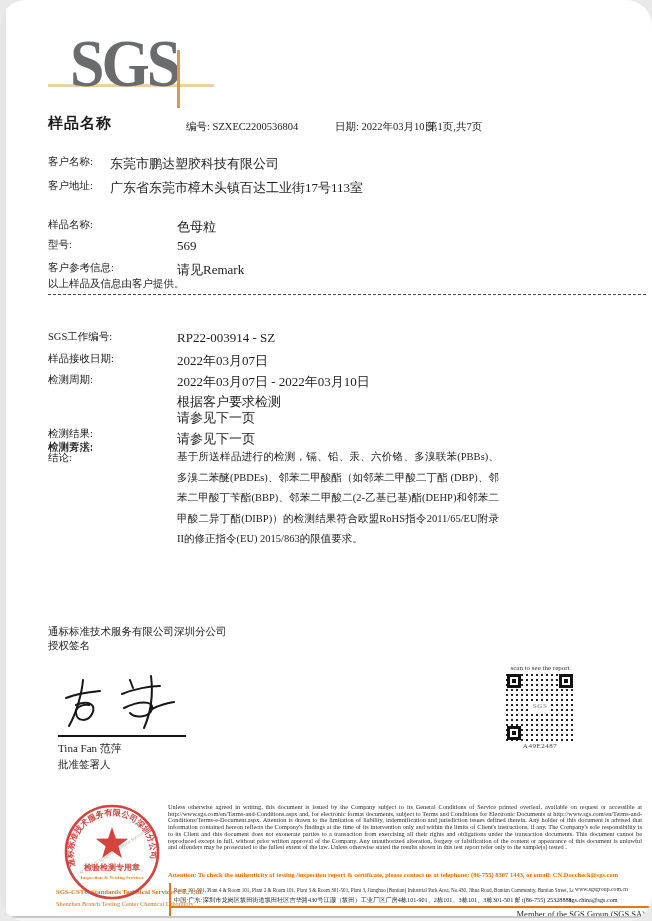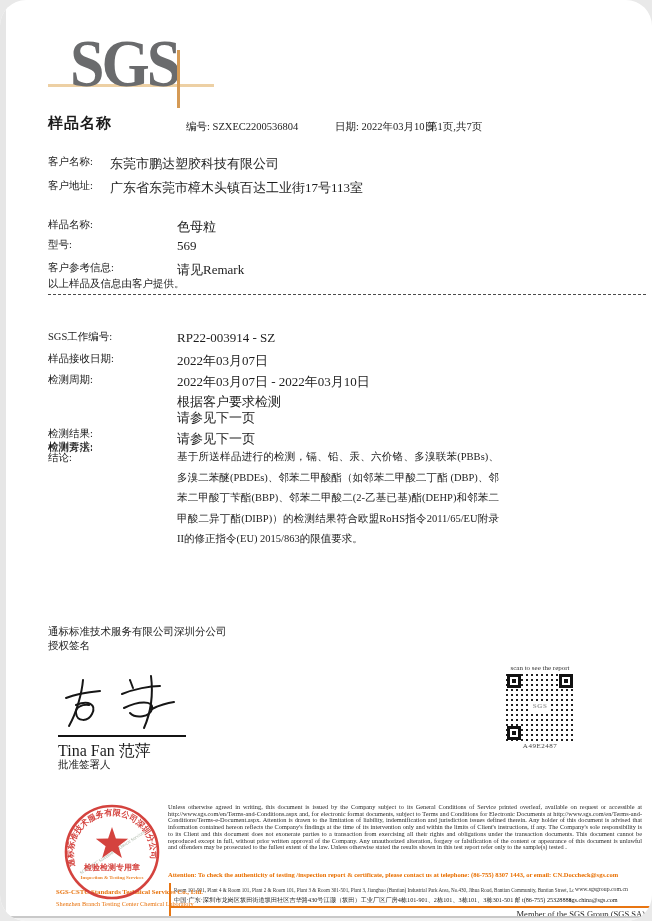--- a/index.html
+++ b/index.html
@@ -21,21 +21,21 @@
   .hdr{font-size:10.5px;top:120px;}
   .lbl{font-size:10.5px;}
   .val{font-size:13px;}
 
   .dashed{left:48px;top:294px;width:598px;border-top:1px dashed #4a4a4a;height:0;}
 
   .concl-text{left:177px;top:447px;width:322px;font-size:10.5px;line-height:20.5px;text-align:justify;}
 
   .sig-company{left:48px;top:625px;font-size:10.5px;line-height:14px;}
   .sig-underline{left:58px;top:735px;width:128px;border-bottom:2px solid #141414;height:0;}
-  .sig-name{left:58px;top:741px;font-size:16px;}
+  .sig-name{left:58px;top:741px;font-size:11px;}
   .sig-role{left:58px;top:758px;font-size:10.5px;}
 
   
   .qr-caption{left:488px;top:664px;width:104px;text-align:center;font-size:7px;color:#333;}
   .qr-box{left:506px;top:673px;width:68px;height:68px;background:
       repeating-linear-gradient(90deg,#111 0 2px,#fff 2px 5px),
       repeating-linear-gradient(0deg,#111 0 2px,#fff 2px 5px);
       background-blend-mode:screen;}
   .finder{position:absolute;width:14px;height:14px;border:3px solid #111;background:#fff;box-sizing:border-box;}
   .finder::after{content:"";position:absolute;left:2px;top:2px;width:4px;height:4px;background:#111;}

